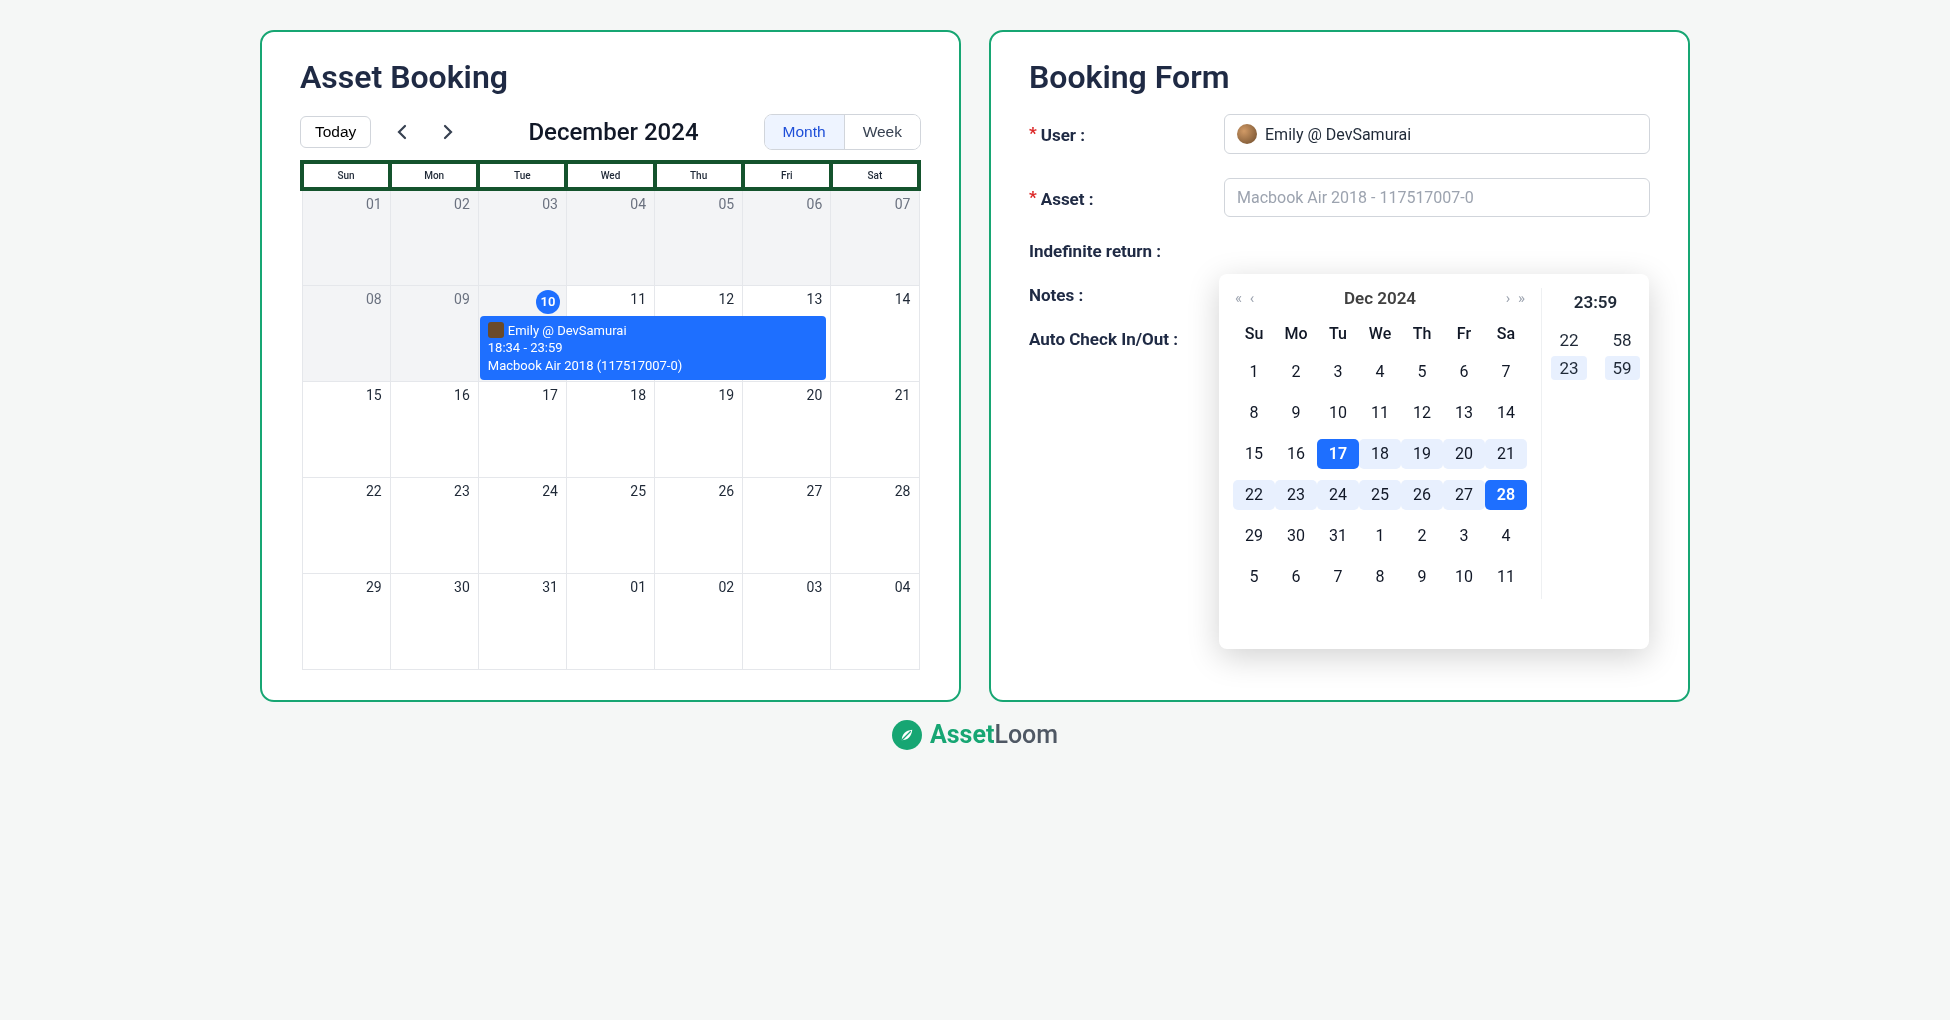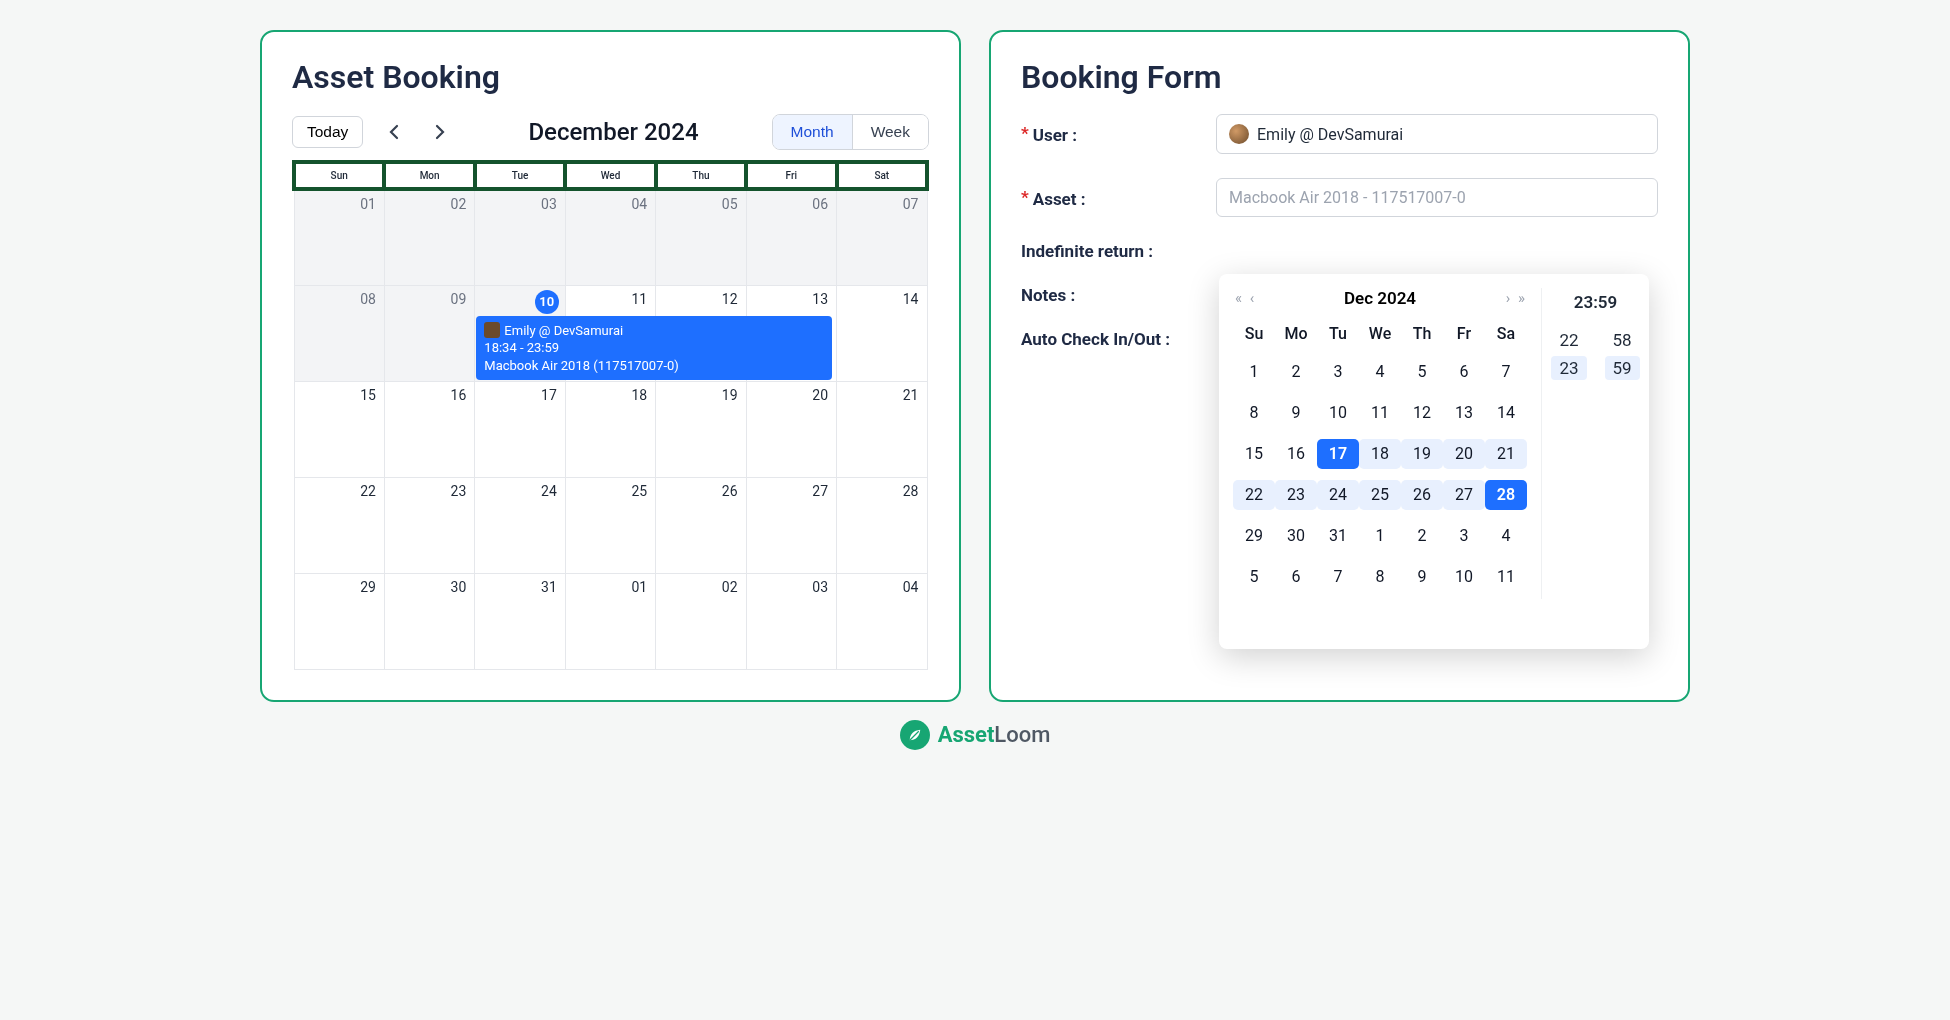--- a/index.html
+++ b/index.html
@@ -13,21 +13,21 @@
     display: flex;
     gap: 28px;
     max-width: 1430px;
     margin: 0 auto;
   }
   .panel {
     flex: 1;
     background: #fff;
     border: 2px solid #17a673;
     border-radius: 14px;
-    padding: 26px 30px 30px;
+    padding: 26px 38px 30px;
     position: relative;
   }
   h1.title {
     font-size: 32px;
     font-weight: 600;
     color: #1f2a44;
     margin-bottom: 18px;
   }
   
   .cal-controls {
@@ -213,21 +213,21 @@
   }
   .dp-head {
     display:flex;
     align-items:center;
     justify-content:space-between;
     margin-bottom:12px;
     color:#9ca3af;
     font-size:15px;
   }
   .dp-head .dp-center {
-    color:#000000;
+    color:#404040;
     font-weight:600;
     font-size:17px;
   }
   .dp-head .chev { cursor:pointer; padding:0 2px; }
   table.dp-grid {
     width:100%;
     border-collapse:separate;
     border-spacing:0 4px;
     text-align:center;
     font-size:16px;
@@ -311,21 +311,21 @@
   }
   .popover-inner { padding-bottom:50px; width:100%; display:flex; }
   
   .logo-row {
     display:flex;
     align-items:center;
     justify-content:center;
     gap:8px;
     margin-top:18px;
     color:#4f5864;
-    font-size:22px;
+    font-size:25px;
     font-weight:500;
   }
   .leaf-icon {
     width:30px; height:30px;
     border-radius:50%;
     background:#17a673;
     display:flex;
     align-items:center;
     justify-content:center;
     color:#fff;

